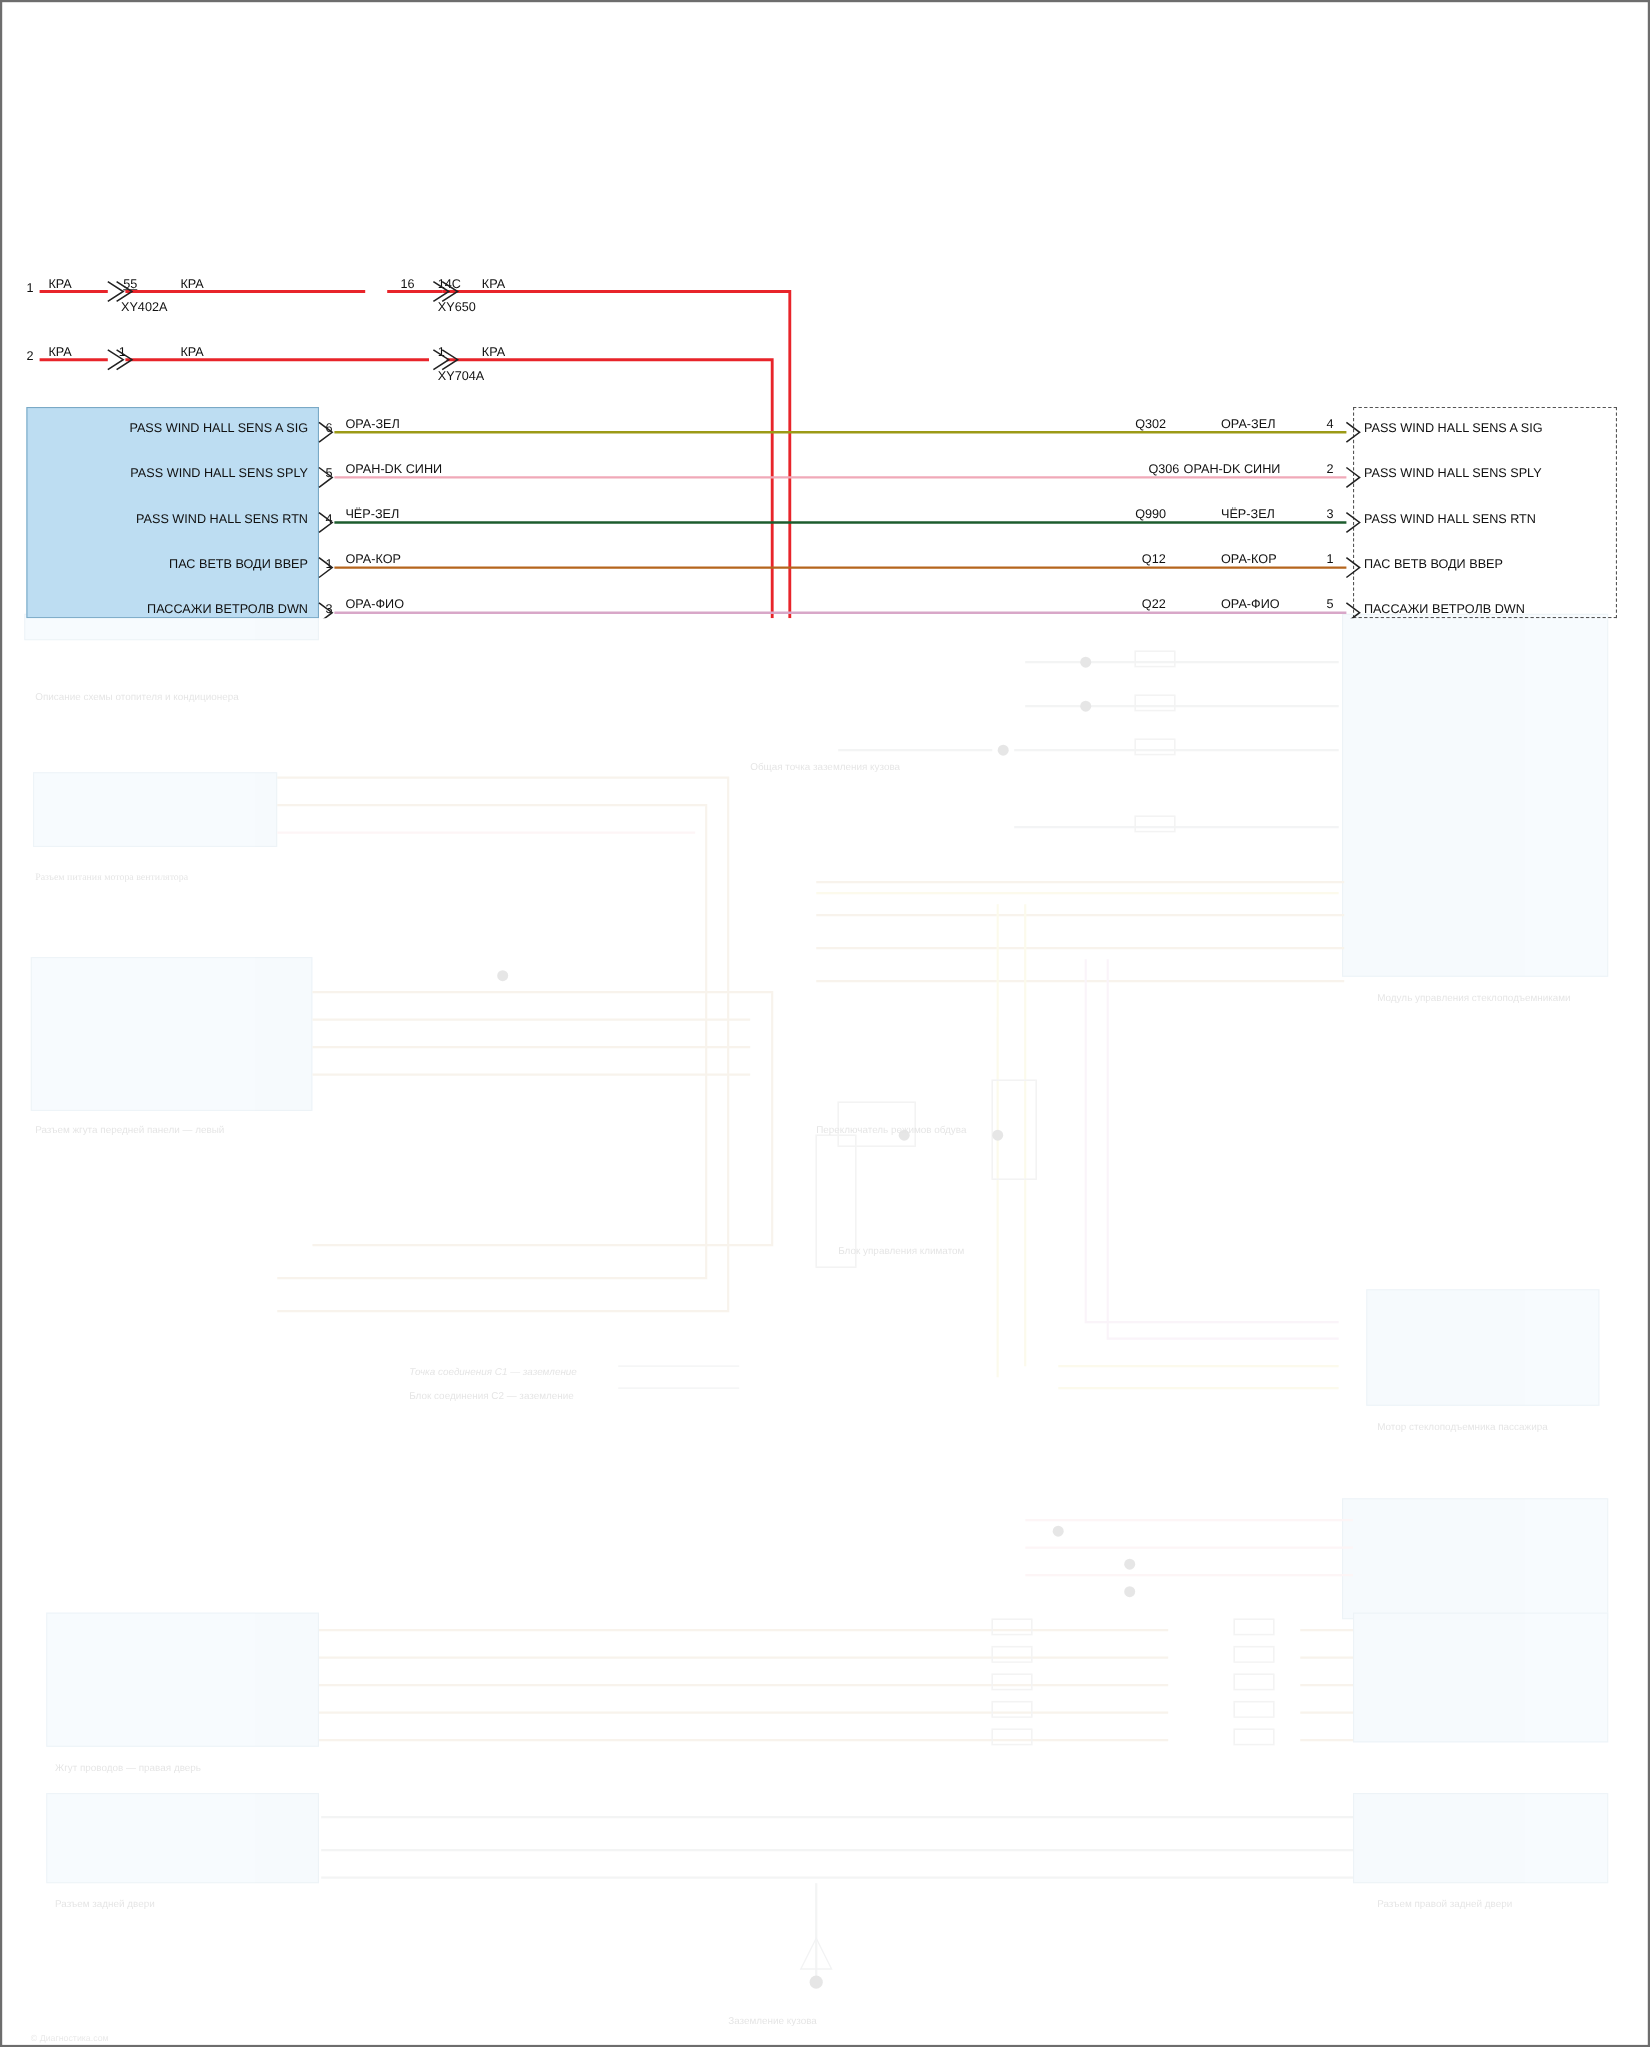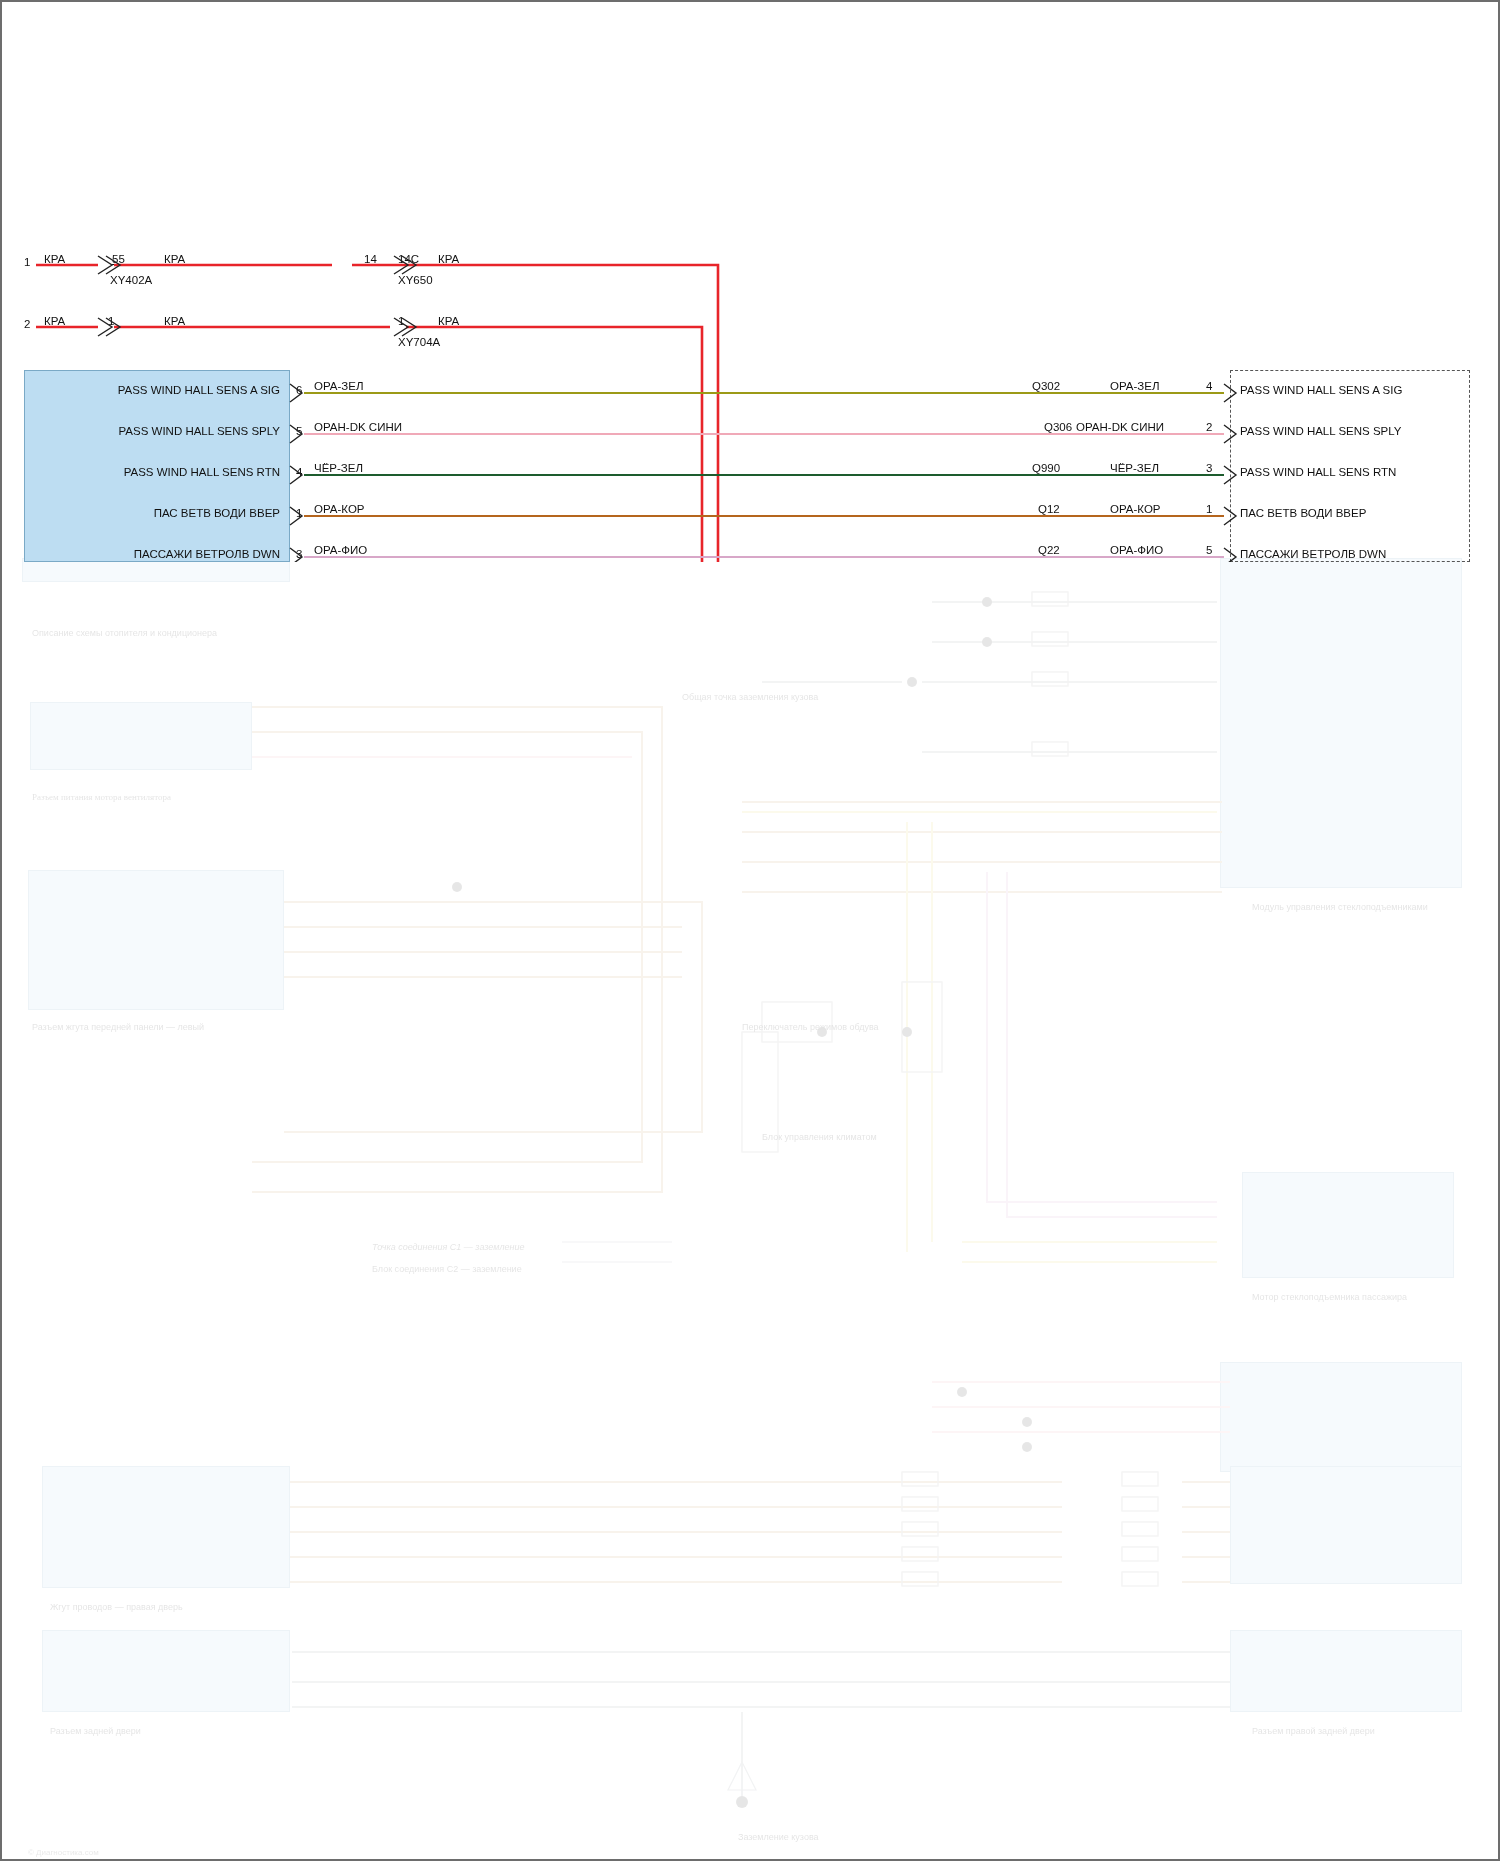--- a/index.html
+++ b/index.html
@@ -210,32 +210,32 @@
     <div class="faint-text" style="left:680px; top:690px;">Общая точка заземления кузова</div>
     <div class="faint-text" style="left:740px; top:1020px;">Переключатель режимов обдува</div>
     <div class="faint-text" style="left:760px; top:1130px;">Блок управления климатом</div>
     <div class="faint-text" style="left:1250px; top:900px;">Модуль управления стеклоподъемниками</div>
     <div class="faint-text" style="left:1250px; top:1290px;">Мотор стеклоподъемника пассажира</div>
     <div class="faint-text" style="left:48px; top:1600px;">Жгут проводов — правая дверь</div>
     <div class="faint-text" style="left:48px; top:1724px;">Разъем задней двери</div>
     <div class="faint-text" style="left:1250px; top:1724px;">Разъем правой задней двери</div>
     <div class="faint-text" style="left:370px; top:1240px;font-style:italic;">Точка соединения С1 — заземление</div>
     <div class="faint-text" style="left:370px; top:1262px;">Блок соединения С2 — заземление</div>
-    <div class="faint-text" style="left:736px; top:1830px;">Заземление кузова</div>
+    <div class="faint-text" style="left:660px; top:1830px;">Заземление кузова</div>
     <div class="bottom-note">© Диагностика.сом</div>
   </div>
 
   <div id="diagram-sharp">
 
     <div class="pinnum" style="left:22px; top:254px;">1</div>
     <div class="wirelabel" style="left:42px; top:251px;">КРА</div>
     <div class="pinnum" style="left:110px; top:251px;text-decoration:underline;">55</div>
     <div class="wirelabel" style="left:162px; top:251px;">КРА</div>
     <div class="codelabel" style="left:108px; top:272px;">XY402A</div>
-    <div class="pinnum" style="left:362px; top:251px;">14</div>
+    <div class="pinnum" style="left:362px; top:251px;">16</div>
     <div class="pinnum" style="left:396px; top:251px;">14C</div>
     <div class="wirelabel" style="left:436px; top:251px;">КРА</div>
     <div class="codelabel" style="left:396px; top:272px;">XY650</div>
 
     <div class="pinnum" style="left:22px; top:316px;">2</div>
     <div class="wirelabel" style="left:42px; top:313px;">КРА</div>
     <div class="pinnum" style="left:106px; top:313px;">1</div>
     <div class="wirelabel" style="left:162px; top:313px;">КРА</div>
     <div class="codelabel" style="left:106px; top:353px;margin-top:41px;">XY702A</div>
     <div class="pinnum" style="left:396px; top:313px;">1</div>

